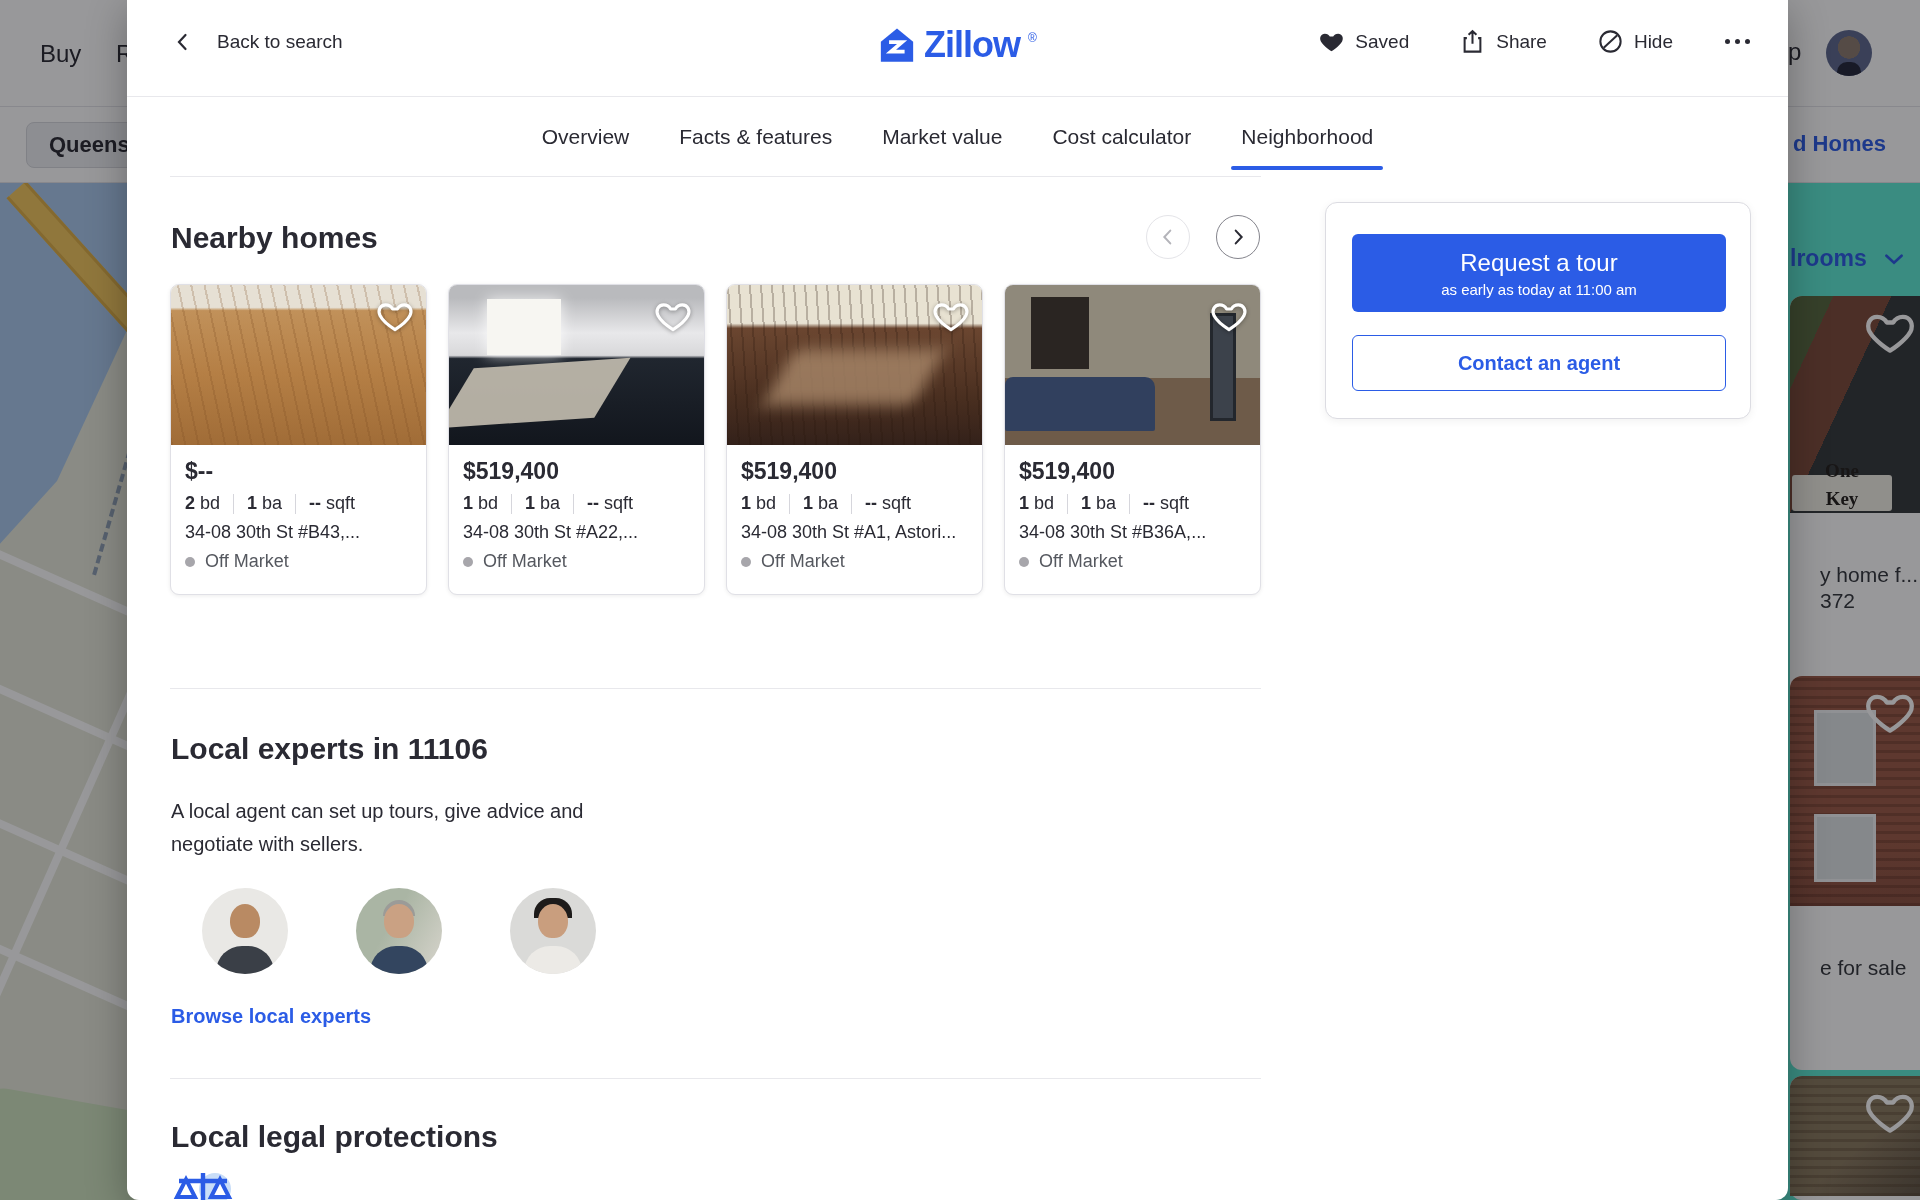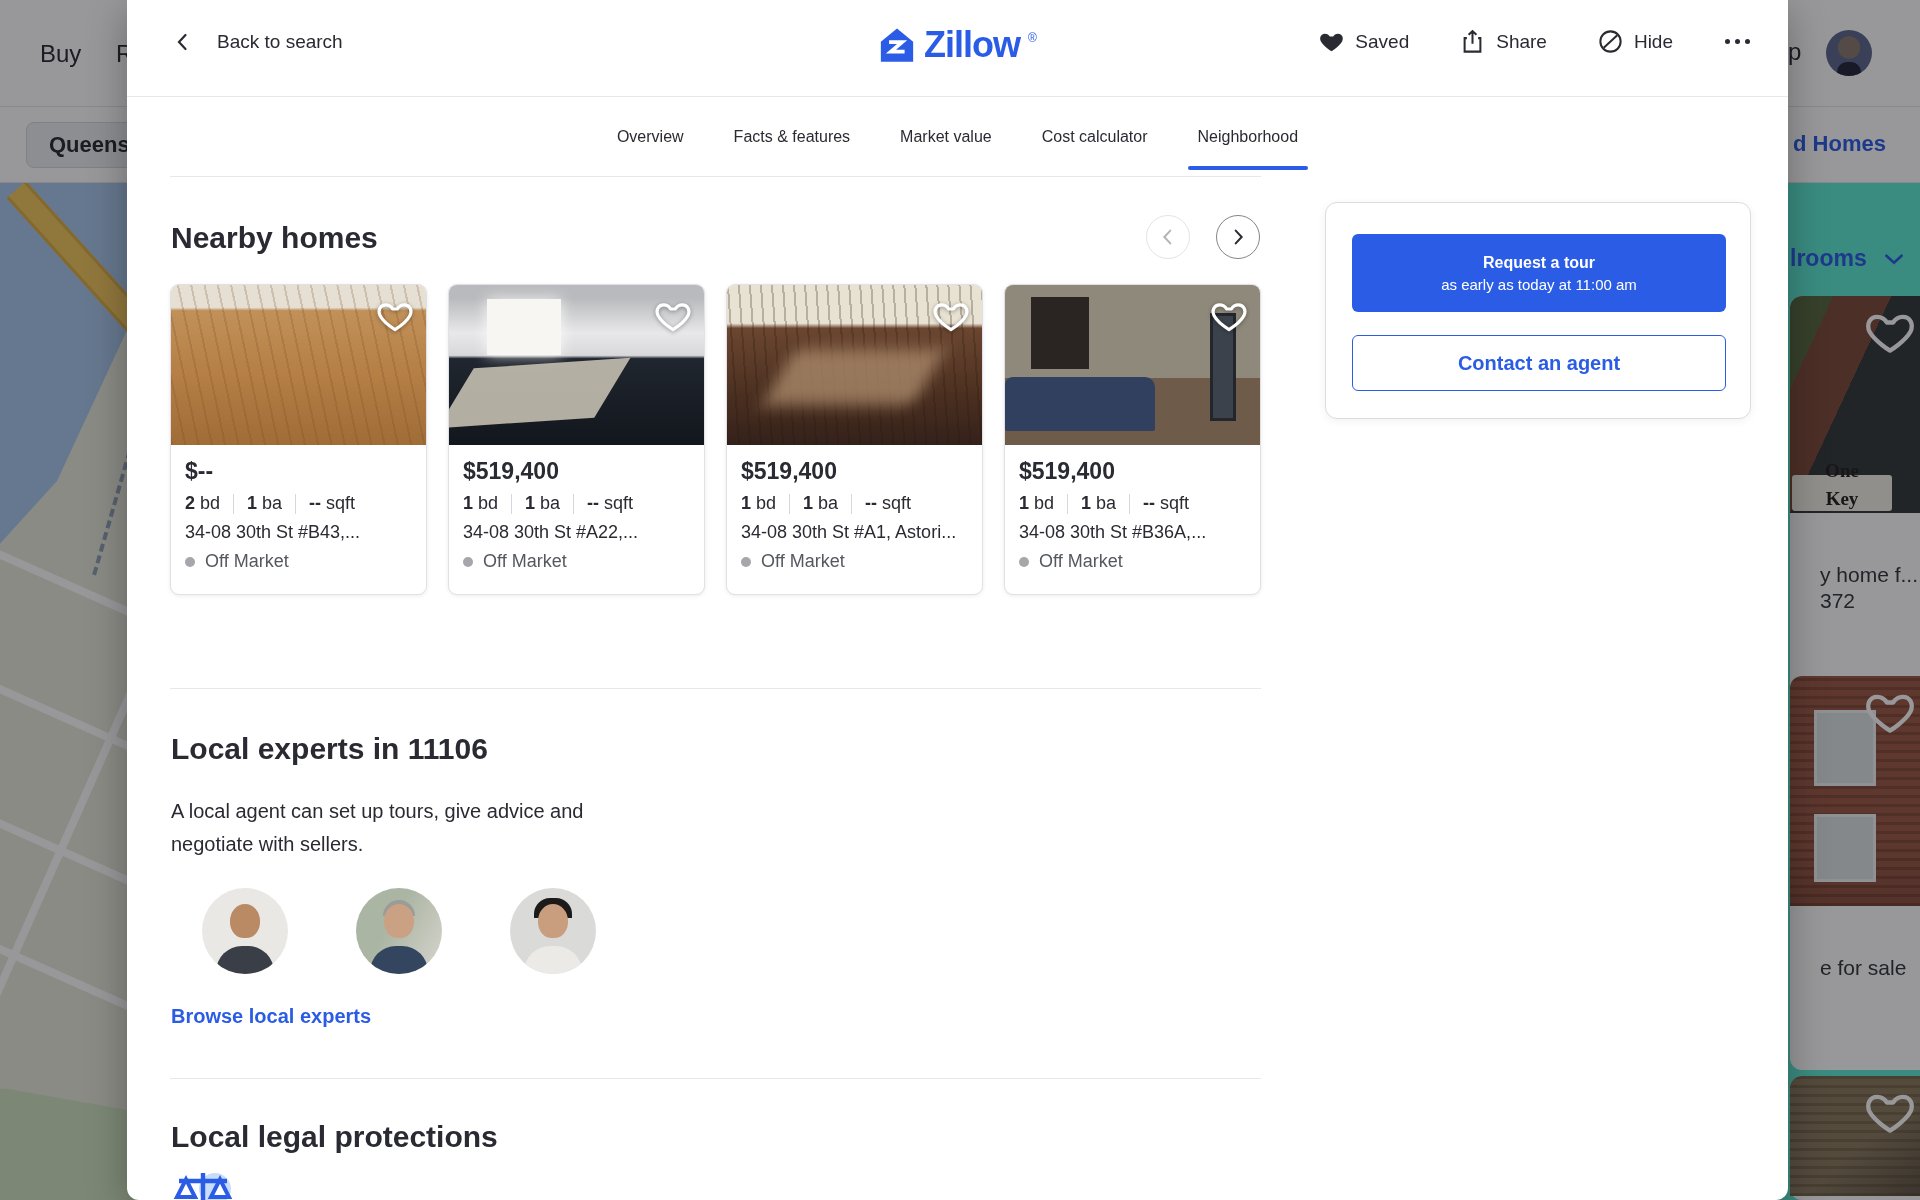--- a/index.html
+++ b/index.html
@@ -78,21 +78,21 @@
     align-items:center; gap:8px; }
   .logo .wordmark { font-size:36px; font-weight:800; color:#2b5ce6; letter-spacing:-1px; }
   .logo sup { font-size:12px; color:#2b5ce6; margin-top:-14px; }
   .m-actions { position:absolute; right:36px; top:28px; display:flex; align-items:center; gap:50px; }
   .m-action { display:flex; align-items:center; gap:10px; font-size:19px; cursor:pointer; }
   .dots { display:flex; gap:5px; cursor:pointer; padding:6px 2px; }
   .dots i { width:5px; height:5px; border-radius:50%; background:#2a2a33; }
 
   .tabbar { position:absolute; left:0; top:97px; width:100%; height:79px; display:flex;
     justify-content:center; align-items:center; gap:46px; }
-  .tab { font-size:16px; color:#2a2a33; height:79px; display:flex; align-items:center;
+  .tab { font-size:21px; color:#2a2a33; height:79px; display:flex; align-items:center;
     position:relative; cursor:pointer; padding:0 2px; }
   .tab.active::after { content:""; position:absolute; left:-8px; right:-8px; bottom:6px; height:4px;
     border-radius:3px; background:#2b5ce6; }
 
   .content-rule { position:absolute; left:43px; width:1091px; height:1px; background:#e8e8ec; }
 
   .h2 { position:absolute; left:44px; font-size:30px; font-weight:700; }
 
   .arrow-btn { position:absolute; top:215px; width:44px; height:44px; border-radius:50%; background:#fff;
     display:flex; align-items:center; justify-content:center; cursor:pointer; }
@@ -133,21 +133,21 @@
   .addr { font-size:18px; color:#2a2a33; white-space:nowrap; overflow:hidden; }
   .status { font-size:18px; color:#55585f; display:flex; align-items:center; gap:10px; }
   .status .dot { width:10px; height:10px; border-radius:50%; background:#a7a6ab; }
 
   
   .cta { position:absolute; left:1198px; top:202px; width:426px; height:217px; background:#fff;
     border:1px solid #dcdce2; border-radius:12px; box-shadow:0 2px 8px rgba(0,0,0,.06); }
   .btn-primary { position:absolute; left:26px; top:31px; width:374px; height:78px; background:#2b5ce6;
     border:none; border-radius:6px; color:#fff; cursor:pointer; display:flex; flex-direction:column;
     align-items:center; justify-content:center; gap:4px; font-family:inherit; }
-  .btn-primary .t1 { font-size:16px; font-weight:700; }
+  .btn-primary .t1 { font-size:24px; font-weight:400; }
   .btn-primary .t2 { font-size:15px; }
   .btn-secondary { position:absolute; left:26px; top:132px; width:374px; height:56px; background:#fff;
     border:1px solid #2b5ce6; border-radius:6px; color:#2b5ce6; font-size:20px; font-weight:700;
     cursor:pointer; font-family:inherit; }
 
   
   .para { position:absolute; left:44px; top:795px; font-size:20px; line-height:33px; }
   .agents { position:absolute; left:75px; top:888px; display:flex; gap:68px; }
   .agent { position:relative; width:86px; height:86px; border-radius:50%; overflow:hidden; cursor:pointer; }
   .agent .hair { position:absolute; top:12px; left:27px; width:32px; height:16px; border-radius:16px 16px 0 0; }

